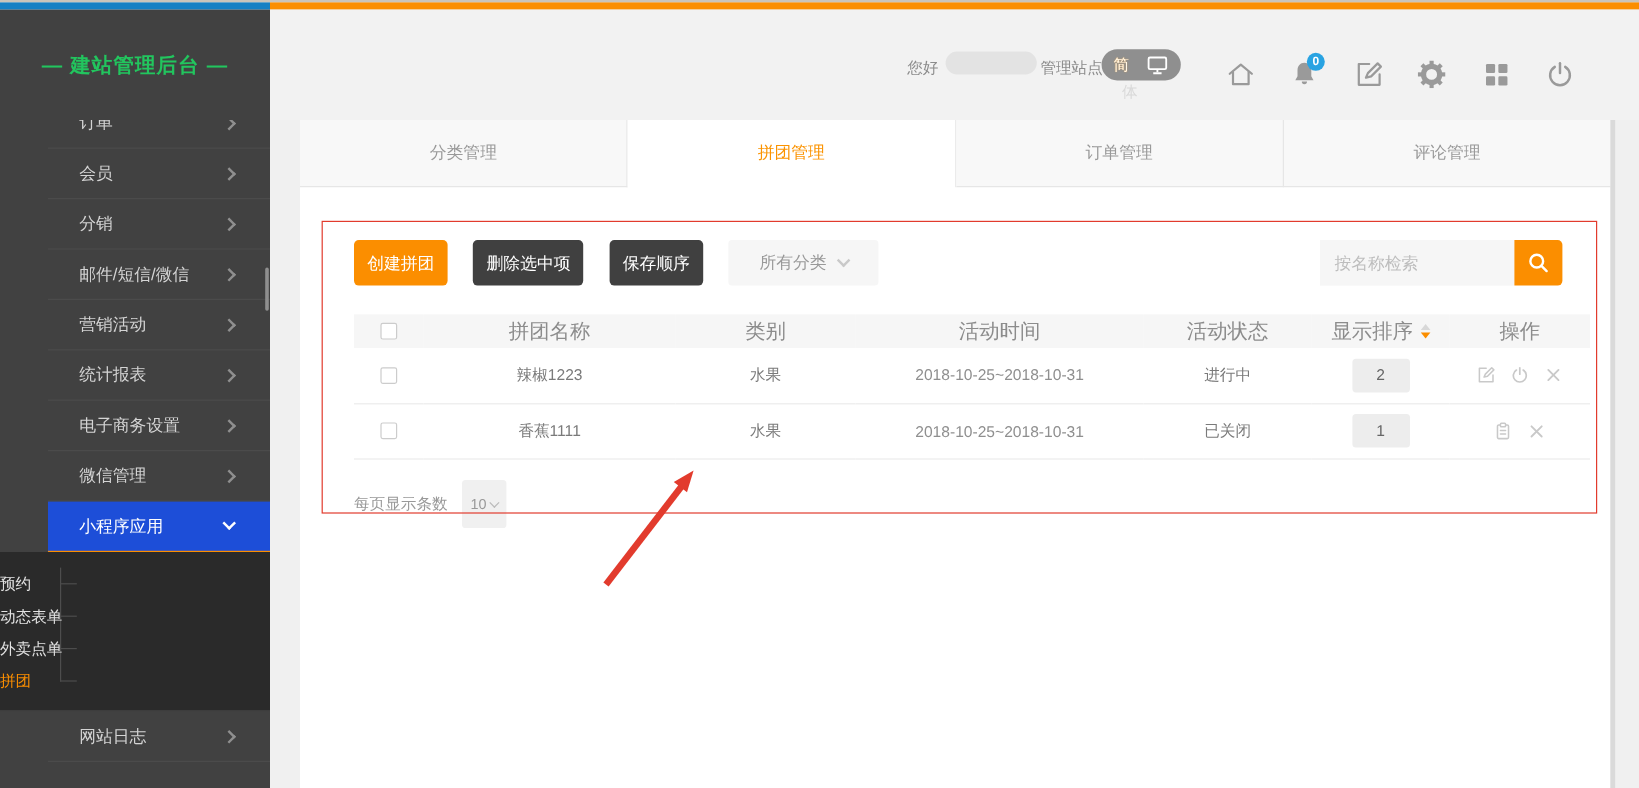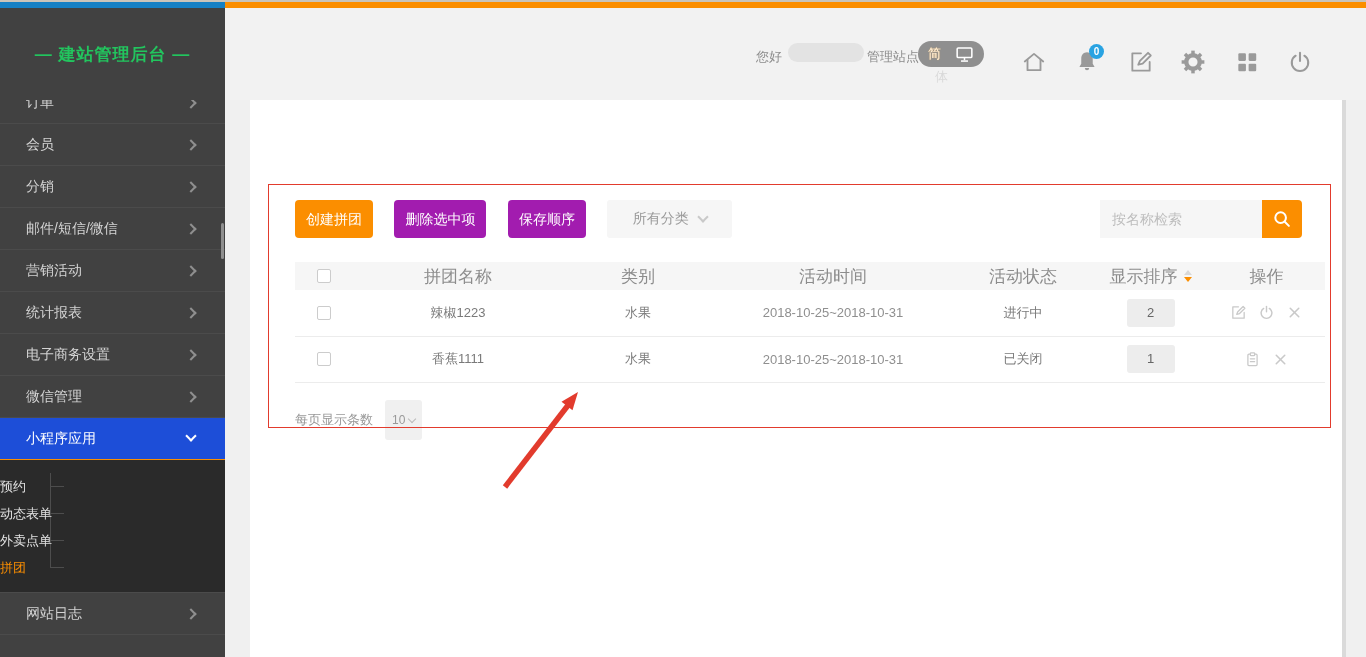--- a/index.html
+++ b/index.html
@@ -9,21 +9,21 @@
 
   
   .topline { position:absolute; left:0; top:0; width:1366px; height:2px; background:#cac4ba; }
   .strip-blue { position:absolute; left:0; top:2px; width:225px; height:6px; background:#1680c4; }
   .strip-orange { position:absolute; left:225px; top:2px; width:1141px; height:6px; background:#fb8e00; }
 
   
   .sidebar { position:absolute; left:0; top:8px; width:225px; bottom:0; background:#414141; }
   .logo { height:92px; display:flex; align-items:center; justify-content:center; color:#22c55e; font-size:17px; font-weight:bold; letter-spacing:1px; }
   .nav { position:absolute; top:92px; left:0; right:0; bottom:0; overflow:hidden; }
-  .menu-item { position:relative; height:42px; line-height:41px; padding-left:26px; font-size:14px; color:#d4d4d4; border-bottom:1px solid #4b4b4b; cursor:pointer; }
+  .menu-item { position:relative; height:42px; line-height:41px; padding-left:26px; font-size:14px; color:#d4d4d4; border-bottom:1px solid #4b4b4b; cursor:pointer;margin-left:40px; }
   .menu-item.cut { margin-top:-18px; }
   .menu-item .chev { position:absolute; right:30px; top:17px; width:8px; height:8px; border-right:2px solid #8f8f8f; border-bottom:2px solid #8f8f8f; }
   .chev.right { transform:rotate(-45deg); }
   .chev.down  { transform:rotate(45deg); top:14px !important; border-color:#ffffff !important; }
   .menu-item.active { background:#1d4ed8; color:#ffffff; border-bottom-color:#fb8e00; }
   .submenu { position:relative; background:#2a2a2a; padding:13px 0 11px 0; border-bottom:1px solid #4b4b4b; }
   .submenu::before { content:''; position:absolute; left:50px; top:13px; bottom:24px; width:1px; background:#4d4d4d; }
   .sub-item { position:relative; height:27px; line-height:27px; font-size:13px; color:#e2e2e2; cursor:pointer; }
   .sub-item::before { content:''; position:absolute; left:50px; top:13px; width:14px; height:1px; background:#4d4d4d; }
   .sub-item.active { color:#fb8e00; }
@@ -44,21 +44,21 @@
   .card-edge { position:absolute; left:1342px; top:100px; width:4px; bottom:0; background:#dadada; }
   .tabs { display:flex; height:56px; }
   .tab { flex:1; display:flex; align-items:center; justify-content:center; font-size:14px; color:#999999; background:#f8f8f8; border-bottom:1px solid #e6e6e6; border-right:1px solid #e6e6e6; cursor:pointer; }
   .tab:last-child { border-right:none; }
   .tab.active { background:#ffffff; color:#fb9300; border-bottom:none; }
 
   
   .toolbar { position:absolute; left:45px; top:100px; right:40px; height:38px; }
   .btn { display:inline-block; height:38px; line-height:38px; padding:0 11px; border:none; border-radius:4px; font-size:14px; color:#ffffff; margin-right:17px; cursor:pointer; font-family:inherit; vertical-align:top; }
   .btn.orange { background:#fb8e00; }
-  .btn.gray { background:#a21caf; }
+  .btn.gray { background:#404040; }
   .dropdown { display:inline-flex; width:125px; height:38px; background:#f6f6f6; border-radius:3px; align-items:center; justify-content:center; gap:10px; font-size:14px; color:#999999; cursor:pointer; vertical-align:top; }
   .dd-chev { width:8px; height:8px; border-right:2px solid #c9c9c9; border-bottom:2px solid #c9c9c9; transform:rotate(45deg); margin-top:-4px; }
   .search-wrap { position:absolute; right:0; top:0; width:202px; height:38px; display:flex; }
   .search-input { width:162px; height:38px; background:#f6f6f6; border:none; outline:none; padding:0 12px; font-size:14px; color:#666; font-family:inherit; }
   .search-input::placeholder { color:#bdbdbd; }
   .search-btn { width:40px; height:38px; background:#fb8e00; border:none; border-radius:0 4px 4px 0; display:flex; align-items:center; justify-content:center; cursor:pointer; }
 
   
   .grid { position:absolute; left:45px; top:162px; width:1030px; border-collapse:collapse; }
   .grid th { height:28px; background:#f6f6f6; font-weight:normal; font-size:17px; color:#8c8c8c; text-align:center; }
@@ -203,20 +203,26 @@
     </span>
     <span class="tb-icon" style="left:1062px;">
       <svg width="26" height="26" viewBox="0 0 24 24" fill="none" stroke="#9a9a9a" stroke-width="1.9" stroke-linecap="round">
           <path d="M12 3.5 V11"></path>
           <path d="M8 6.2 A 7.6 7.6 0 1 0 16 6.2"></path>
         </svg>
     </span>
   </header>
 
   <main class="card">
+    <div class="tabs">
+      <div class="tab">分类管理</div>
+      <div class="tab active">拼团管理</div>
+      <div class="tab">订单管理</div>
+      <div class="tab">评论管理</div>
+    </div>
 
     <div class="toolbar">
       <button class="btn orange">创建拼团</button>
       <button class="btn gray">删除选中项</button>
       <button class="btn gray">保存顺序</button>
       <span class="dropdown">
         <span>所有分类</span>
         <i class="dd-chev"></i>
       </span>
       <span class="search-wrap">

